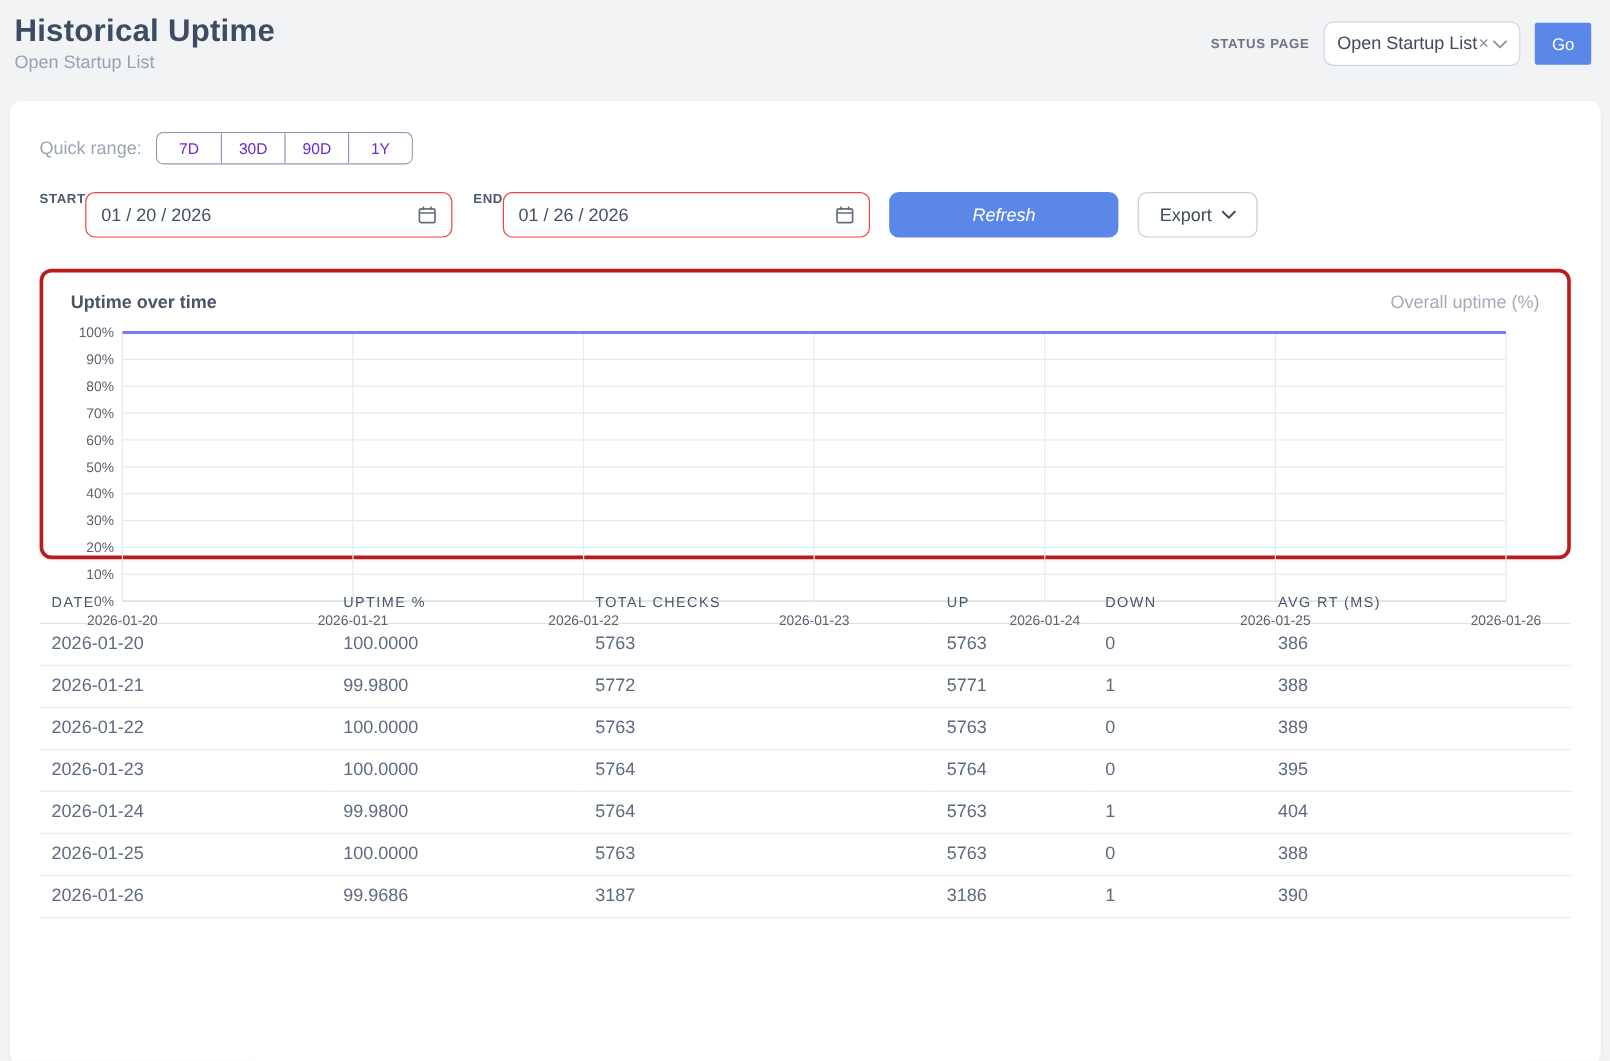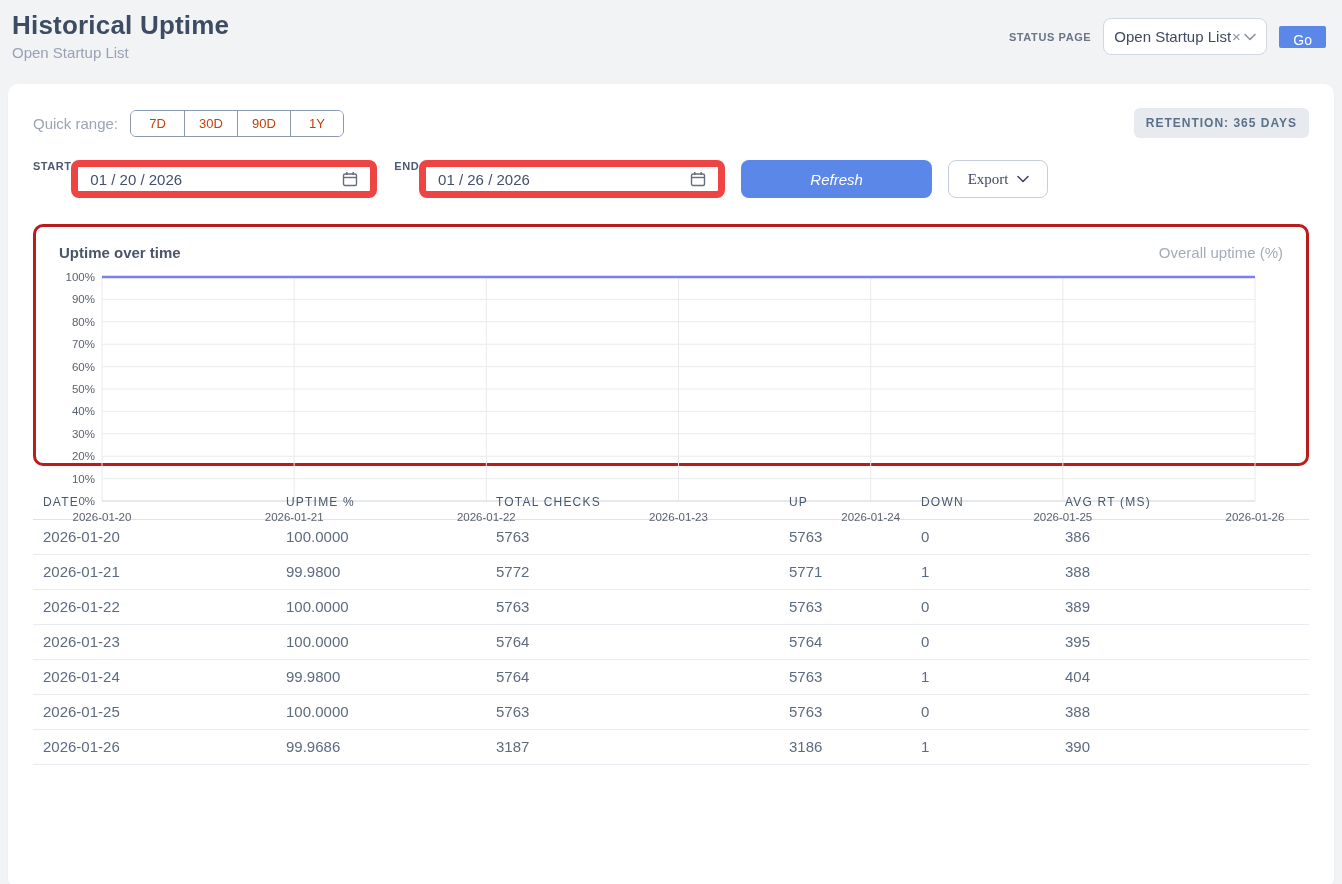--- a/index.html
+++ b/index.html
@@ -23,61 +23,61 @@
   .select-box {
     width: 164px; height: 37px; background: #fff;
     border: 1px solid #d0d7e2; border-radius: 8px;
     display: flex; align-items: center; padding: 0 10px;
     font-size: 15px; color: #3f4a5f; cursor: pointer;
   }
   .select-box .clear-x { color: #8b93a2; font-size: 15px; margin-left: 1px; }
   .select-box .chev { margin-left: auto; color: #8b93a2; display: flex; }
   .go-btn {
     background: #5b87e8; color: #fff; border: none; border-radius: 2px;
-    font-size: 14px; font-family: inherit; padding: 6px 14px; height: 22px; cursor: pointer;
+    font-size: 14px; font-family: inherit; padding: 6px 14px; height: 35px; cursor: pointer;
   }
   
   .panel {
     margin: 12px 8px; background: #fff; border-radius: 10px;
     height: 804px; padding: 24px 25px 18px;
     box-shadow: 0 1px 2px rgba(16,24,40,.05);
   }
   
   .row-quick { display: flex; align-items: center; justify-content: space-between; height: 30px; }
   .quick-left { display: flex; align-items: center; gap: 12px; }
   .quick-label { font-size: 15px; color: #9aa4b2; }
   .seg-group { display: flex; border: 1px solid #8b99b0; border-radius: 6px; overflow: hidden; background: #fff; }
   .seg-btn {
-    font-family: inherit; font-size: 13px; color: #c2410c; background: #fff; border: none;
+    font-family: inherit; font-size: 13px; color: #6d28d9; background: #fff; border: none;
     border-left: 1px solid #8b99b0; padding: 5px 0; width: 53px; cursor: pointer; text-align: center;
   }
   .seg-btn:first-child { border-left: none; }
   .retention-badge {
     background: #e7eaee; color: #5d7089; font-size: 12px; font-weight: 700;
     letter-spacing: 1px; padding: 8px 12px; border-radius: 6px;
   }
   
   .row-filters { display: flex; align-items: flex-end; margin-top: 22px; }
   .field { display: flex; }
   .field-label { font-size: 11px; font-weight: 700; letter-spacing: .5px; color: #4b5a70; margin-bottom: 7px; }
   .control {
-    height: 38px; border: 7px solid #ef4444; border-radius: 8px; background: #fff;
+    height: 38px; border: 1px solid #ef4444; border-radius: 8px; background: #fff;
     display: flex; align-items: center; padding: 0 12px; font-size: 15px; color: #44506a;
   }
   .w306 { width: 306px; }
   .gap17 { margin-left: 17px; }
   .gap16 { margin-left: 16px; }
   .control .tail { margin-left: auto; display: flex; color: #646e7c; }
   .refresh-btn {
     width: 191px; height: 38px; background: #5b87e8; border: none; border-radius: 8px;
     color: #fff; font-size: 15px; font-family: inherit; cursor: pointer; font-style: italic;
   }
   .export-btn {
     width: 100px; height: 38px; background: #fff; border: 1px solid #c6cedb; border-radius: 8px;
-    color: #3f4a5f; font-size: 15px; font-family: Liberation Serif, serif; cursor: pointer;
+    color: #3f4a5f; font-size: 15px; font-family: Liberation Sans, sans-serif; cursor: pointer;
     display: flex; align-items: center; justify-content: center; gap: 8px;
   }
   
   .chart-card {
     margin-top: 26px; border: 3px solid #b91c1c; border-radius: 10px;
     box-shadow: 0 1px 3px rgba(16,24,40,.06);
     padding: 17px 23px 6px; height: 242px;
   }
   .chart-head { display: flex; justify-content: space-between; align-items: center; }
   .chart-title { font-size: 15px; font-weight: 700; color: #4a5568; }
@@ -123,21 +123,20 @@
   <div class="row-quick">
     <div class="quick-left">
       <span class="quick-label">Quick range:</span>
       <div class="seg-group" id="seg-group">
           <button class="seg-btn">7D</button>
           <button class="seg-btn">30D</button>
           <button class="seg-btn">90D</button>
           <button class="seg-btn">1Y</button>
         </div>
     </div>
-    <span class="retention-badge">RETENTION: 365 DAYS</span>
   </div>
 
   <div class="row-filters">
     <div class="field">
       <span class="field-label">START</span>
       <div class="control w306">
         <span>01 / 20 / 2026</span>
         <span class="tail">
           <svg width="16" height="16" viewBox="0 0 16 16" fill="none">
               <rect x="1.5" y="3" width="13" height="11.5" rx="1.5" stroke="#646e7c" stroke-width="1.4"></rect>

